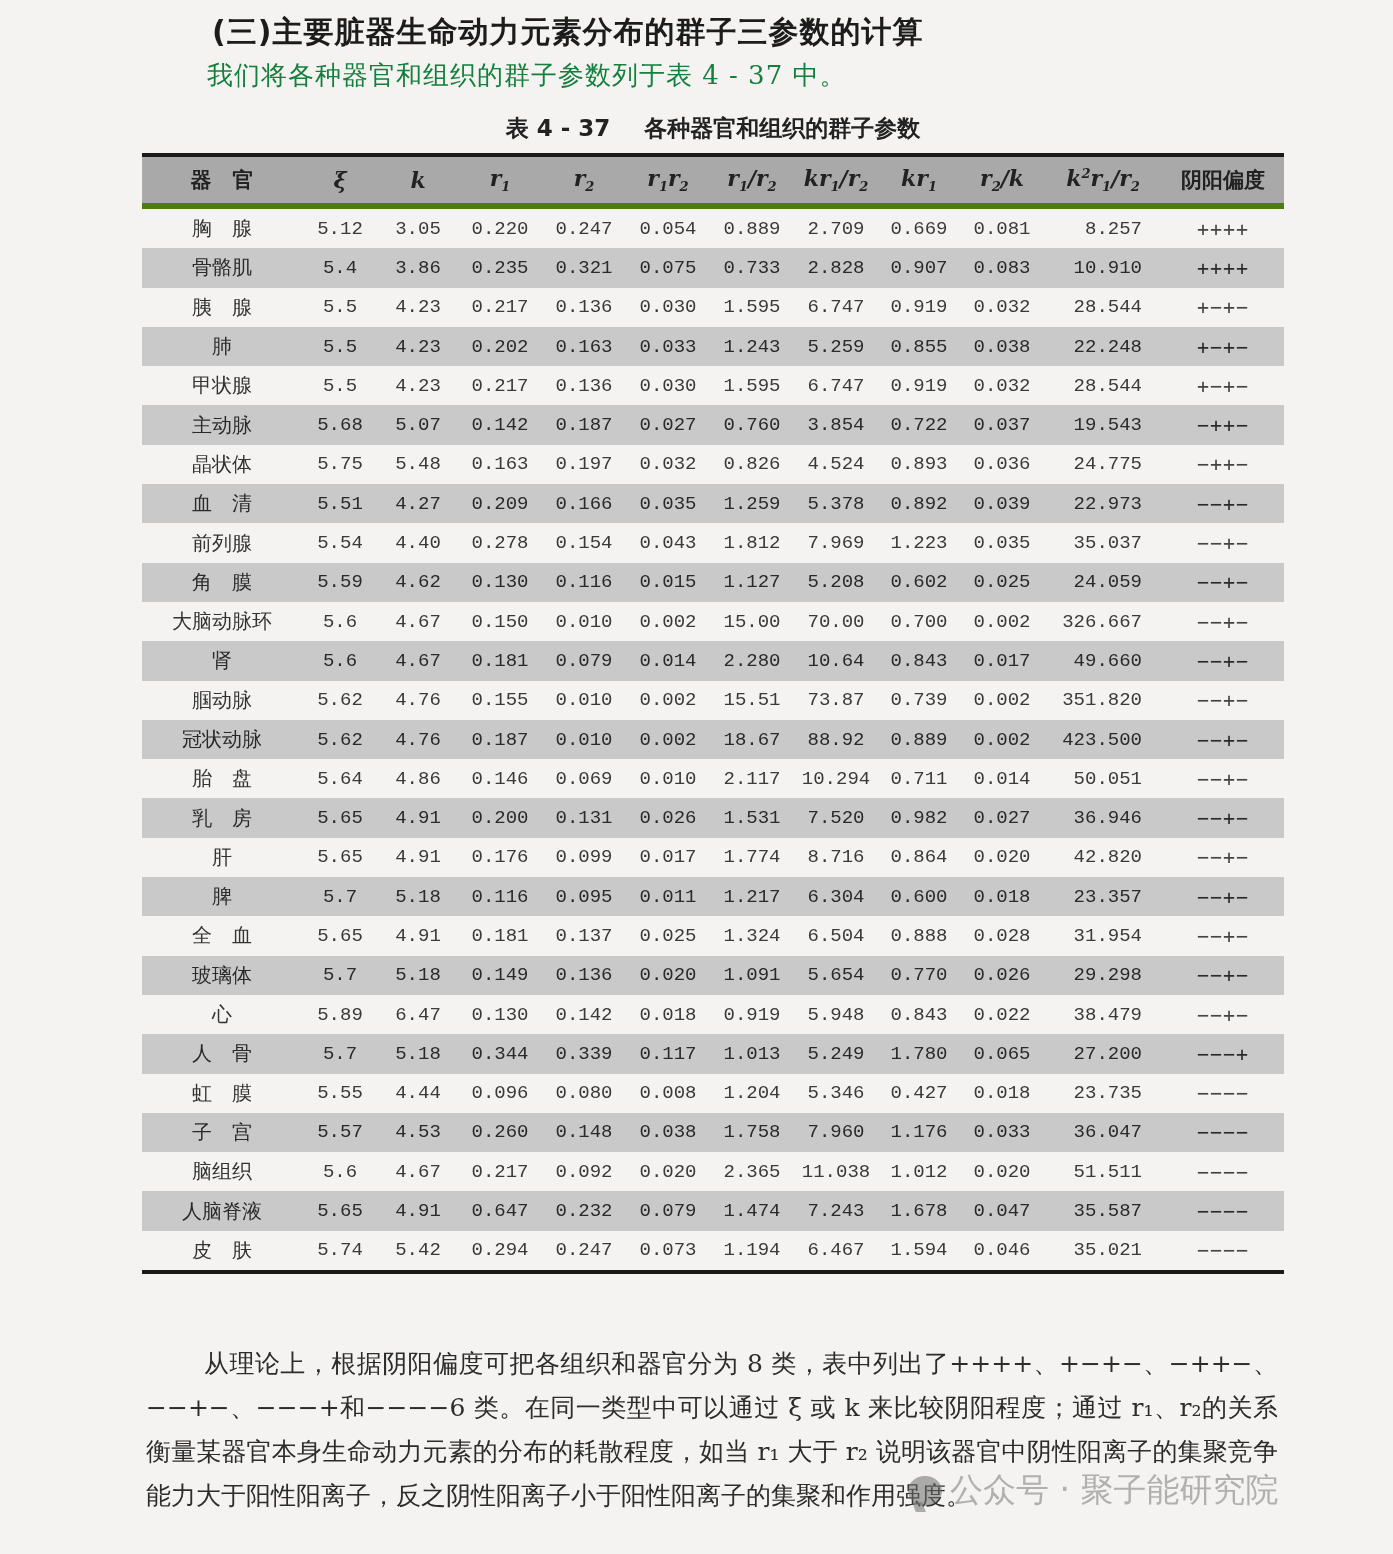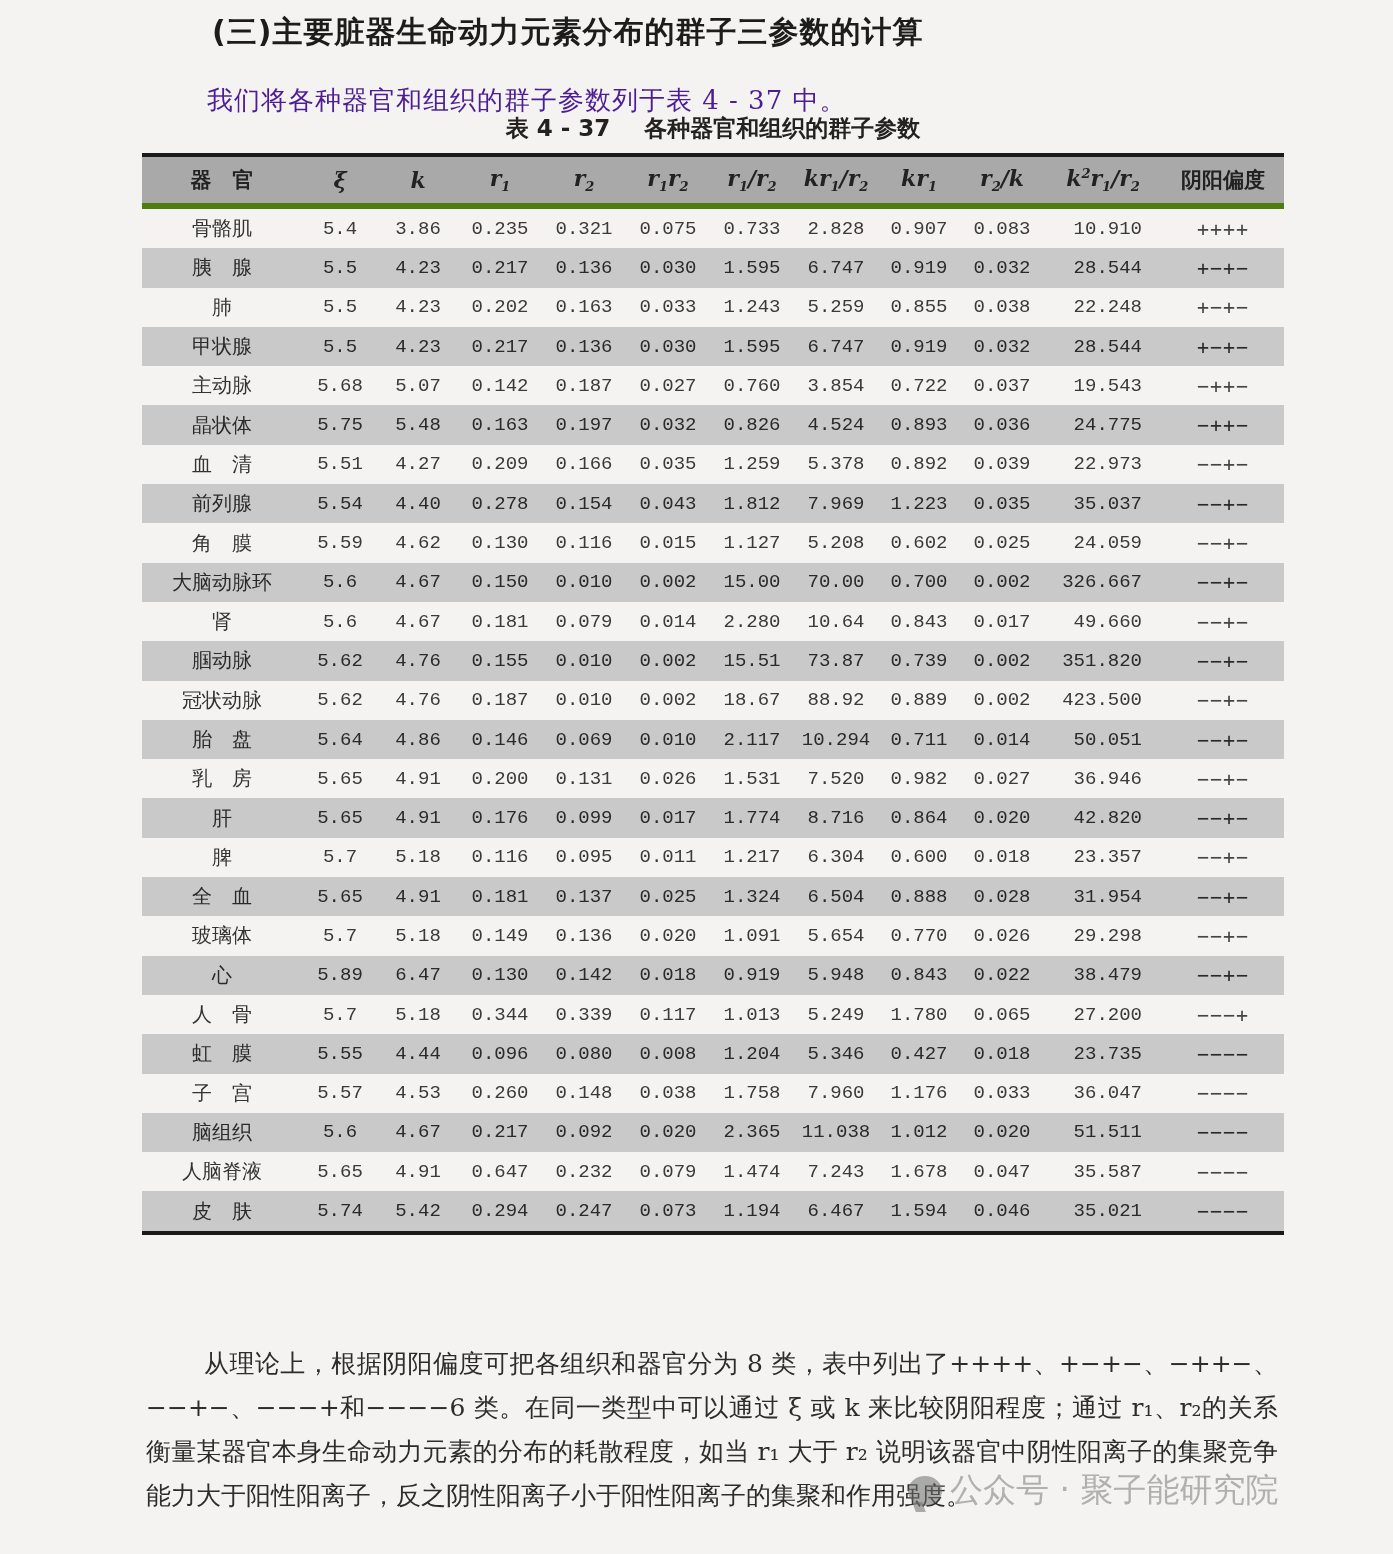--- a/index.html
+++ b/index.html
@@ -7,21 +7,21 @@
     width: 1393px; height: 1554px; background: #f4f3f1; position: relative; overflow: hidden;
     font-family: "DejaVu Serif", "Liberation Serif", serif; color: #2a2a2a;
   }
   .section-title {
     position: absolute; left: 212px; top: 12px;
     font-family: "DejaVu Sans", "Liberation Sans", sans-serif;
     font-size: 30px; font-weight: bold; color: #1c1c1c; letter-spacing: 1px;
   }
   .intro {
     position: absolute; left: 207px; top: 58px;
-    font-size: 26px; color: #4c1d95; letter-spacing: 1px; margin-top: 25px;
+    font-size: 26px; color: #15803d; letter-spacing: 1px;
   }
   .caption {
     position: absolute; left: 0; width: 1393px; top: 113px; text-align: center;
     font-family: "DejaVu Sans", "Liberation Sans", sans-serif;
     font-size: 23px; font-weight: bold; color: #222; padding-left: 33px; box-sizing: border-box;
   }
   .caption .num { margin-right: 26px; }
   table.grp {
     position: absolute; left: 142px; top: 153px; width: 1142px;
     border-collapse: collapse; table-layout: fixed;
@@ -100,20 +100,34 @@
       <th>r<sub>1</sub>/r<sub>2</sub></th>
       <th>kr<sub>1</sub>/r<sub>2</sub></th>
       <th>kr<sub>1</sub></th>
       <th>r<sub>2</sub>/k</th>
       <th>k<sup>2</sup>r<sub>1</sub>/r<sub>2</sub></th>
       <th class="cn">阴阳偏度</th>
     </tr>
   </thead>
   <tbody id="tbody">
       <tr>
+        <td class="organ">胸　腺</td>
+        <td>5.12</td>
+        <td>3.05</td>
+        <td>0.220</td>
+        <td>0.247</td>
+        <td>0.054</td>
+        <td>0.889</td>
+        <td>2.709</td>
+        <td>0.669</td>
+        <td>0.081</td>
+        <td class="k2">8.257</td>
+        <td class="sign">++++</td>
+      </tr>
+      <tr>
         <td class="organ">骨骼肌</td>
         <td>5.4</td>
         <td>3.86</td>
         <td>0.235</td>
         <td>0.321</td>
         <td>0.075</td>
         <td>0.733</td>
         <td>2.828</td>
         <td>0.907</td>
         <td>0.083</td>

